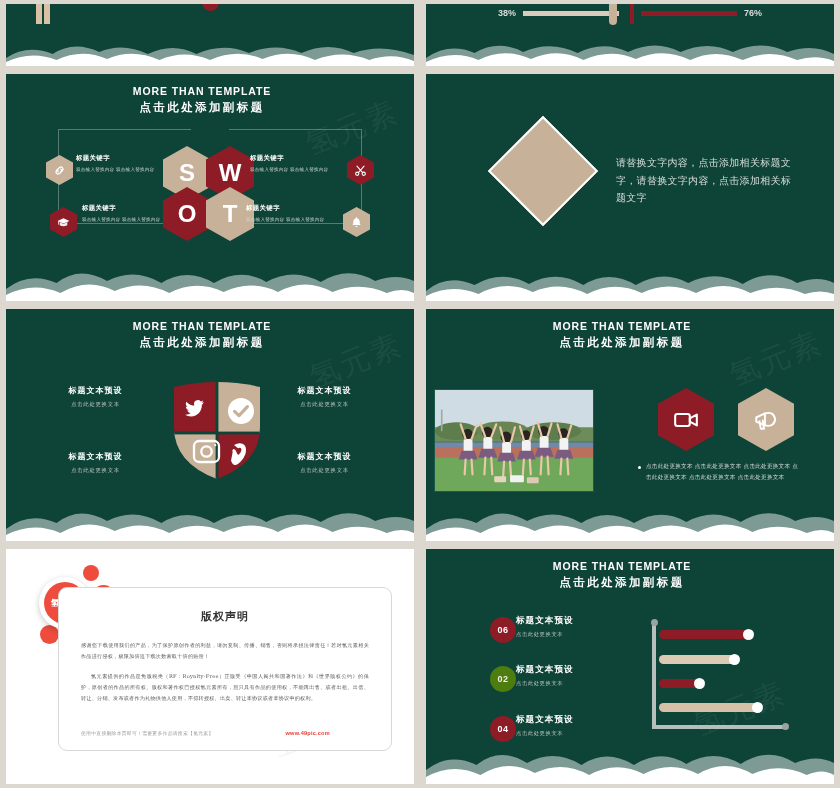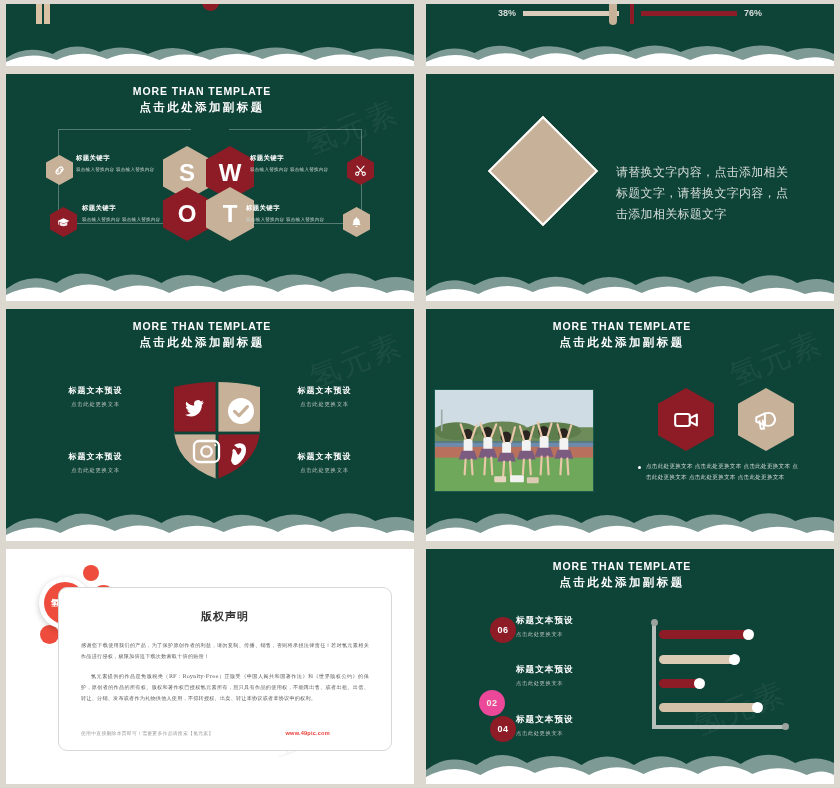--- a/index.html
+++ b/index.html
@@ -93,21 +93,21 @@
     position:absolute; left:78px; top:58px; width:78px; height:78px;
     display:flex; align-items:center; justify-content:center;
     color:#FFFFFF; font-size:36px; font-weight:bold; letter-spacing:-1px;
   }
   .sec-title { position:absolute; left:190px; top:80px; }
   .sec-title .big {
     color:#FFFFFF; font-size:27px; font-weight:bold; letter-spacing:1.5px;
     font-family:"DejaVu Sans", sans-serif;
   }
   .sec-title .sub {
-    color:#D8DEDA; font-size:12px; line-height:1.75; margin-top:8px;
+    color:#D8DEDA; font-size:10px; line-height:1.75; margin-top:0;
     width:180px; letter-spacing:.3px; font-family:Liberation Serif, serif;
   }
 
   
   .shield-wrap { position:absolute; left:164px; top:72px; width:94px; height:100px; }
   .shield-wrap svg { width:100%; height:100%; display:block; }
   .sh-label { position:absolute; width:115px; }
   .sh-label .t { color:#FFFFFF; font-size:8px; font-weight:bold; letter-spacing:1px;
                  font-family:"DejaVu Serif", serif; }
   .sh-label .d { color:#BFC9C4; font-size:5.4px; margin-top:5px; letter-spacing:.7px;
@@ -539,21 +539,21 @@
         <div class="cn">点击此处添加副标题</div>
       </div>
       <div class="wm" style="right:46px; bottom:54px;">氢元素</div>
 
       <div class="num-circle red" style="left:64px; top:68px;">06</div>
       <div class="li-txt" style="top:66px;">
         <div class="t">标题文本预设</div>
         <div class="d">点击此处更换文本</div>
       </div>
 
-      <div class="num-circle tan tanc" style="left:53px; top:117px; background:#ec4899;margin-top:24px;">02</div>
+      <div class="num-circle tan tanc" style="left:64px; top:117px; background:#4d7c0f;">02</div>
       <div class="li-txt" style="top:115px;">
         <div class="t">标题文本预设</div>
         <div class="d">点击此处更换文本</div>
       </div>
 
       <div class="num-circle red" style="left:64px; top:167px;">04</div>
       <div class="li-txt" style="top:165px;">
         <div class="t">标题文本预设</div>
         <div class="d">点击此处更换文本</div>
       </div>

